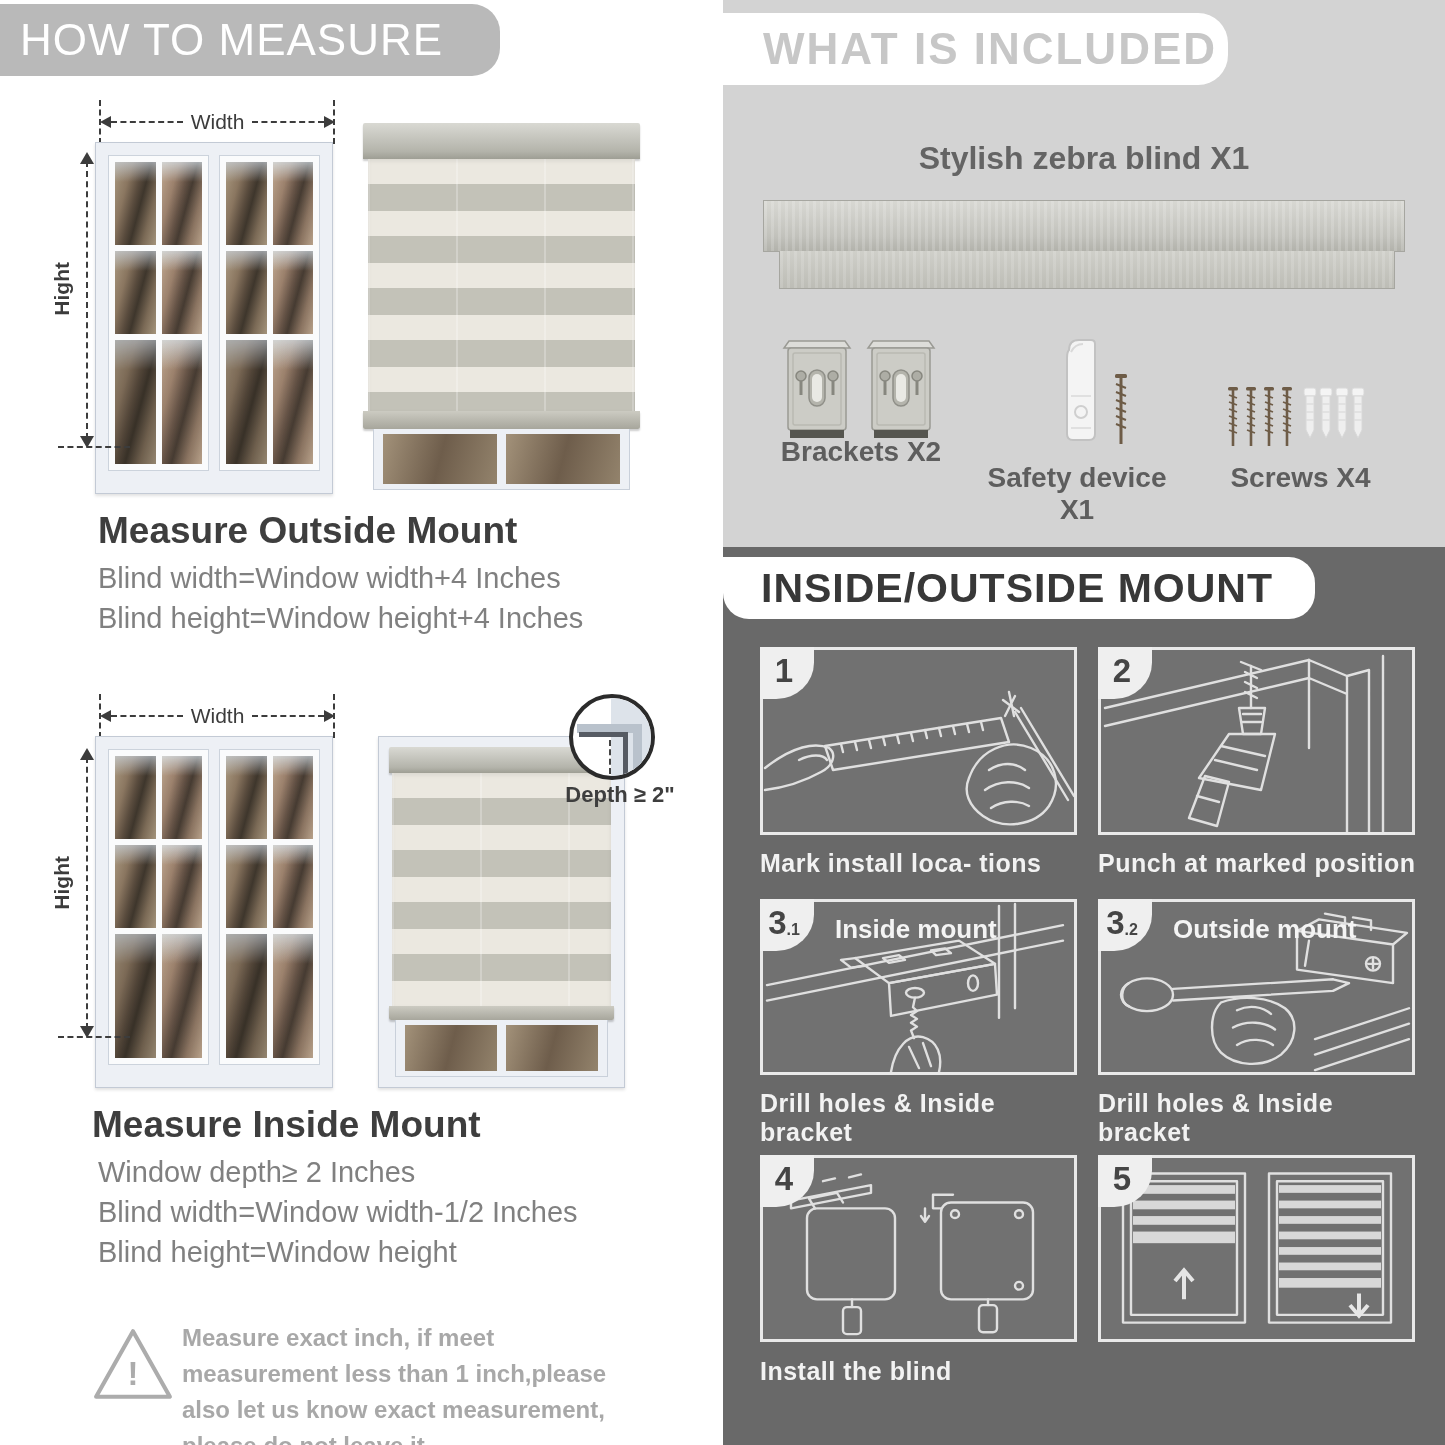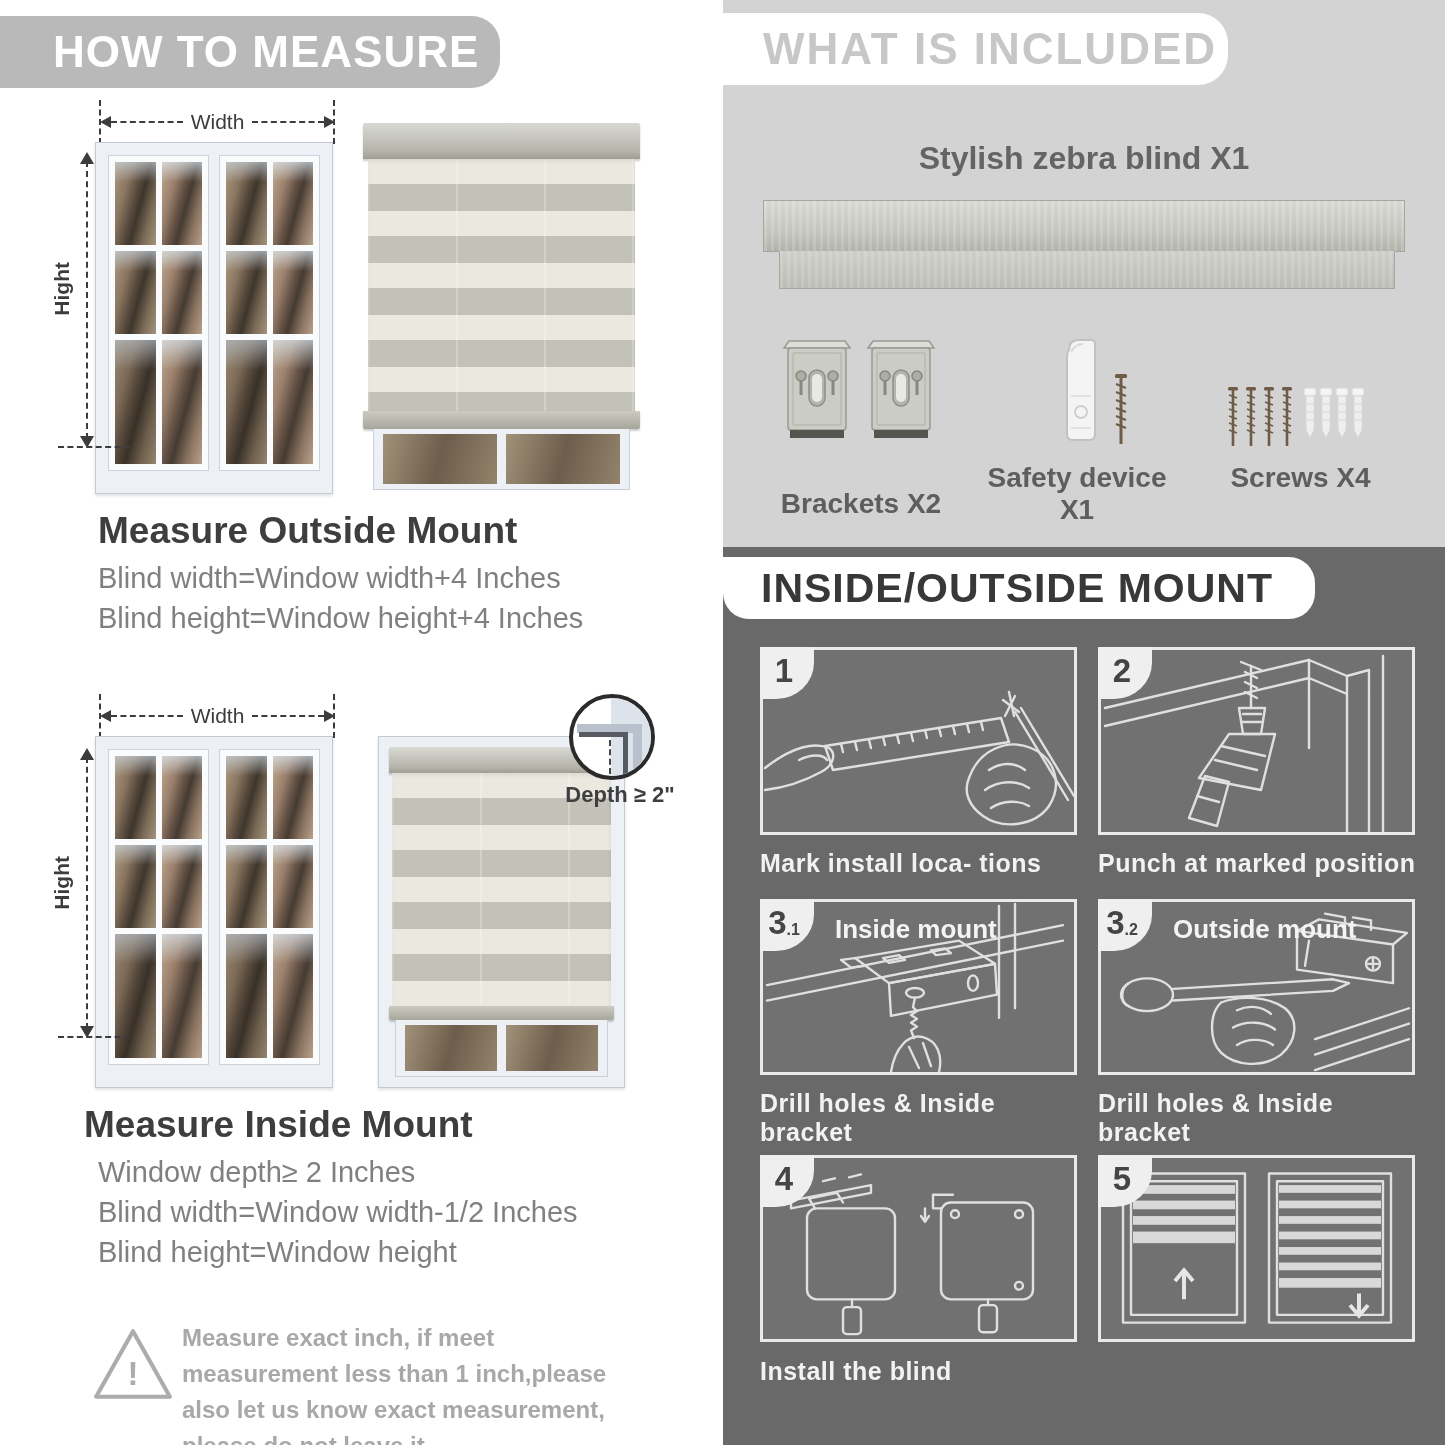--- a/index.html
+++ b/index.html
@@ -2,23 +2,23 @@
 <html><head>
 <meta charset="utf-8">
 <style>
   html,body{margin:0;padding:0;}
   body{width:1445px;height:1445px;position:relative;background:#ffffff;
        font-family:"Liberation Sans",sans-serif;overflow:hidden;}
   .abs{position:absolute;}
 
   
   .left-col{position:absolute;left:0;top:0;width:723px;height:1445px;background:#fff;}
-  .banner-gray{position:absolute;left:0;top:16px;width:500px;height:72px;background:#b9b9b9;
-       border-radius:0 28px 28px 0;color:#fff;font-weight:bold;font-size:44px;
-       line-height:72px;padding-left:53px;letter-spacing:1px;box-sizing:border-box;}
+  .banner-gray{position:absolute;left:0;top:4px;width:500px;height:72px;background:#b9b9b9;
+       border-radius:0 28px 28px 0;color:#fff;font-weight:normal;font-size:44px;
+       line-height:72px;padding-left:20px;letter-spacing:1px;box-sizing:border-box;}
   .sec-title{position:absolute;font-size:37px;font-weight:bold;color:#3e3e3e;}
   .rule-line{position:absolute;font-size:29px;font-weight:normal;color:#808080;}
 
   
   .harrow{position:absolute;display:flex;align-items:center;height:20px;}
   .harrow .seg{flex:1;height:0;border-top:2px dashed #3c3c3c;}
   .harrow .lbl{padding:0 8px;font-size:21px;font-weight:normal;color:#3c3c3c;background:#fff;}
   .ah{width:0;height:0;border-top:6px solid transparent;border-bottom:6px solid transparent;}
   .ah.l{border-right:11px solid #3c3c3c;}
   .ah.r{border-left:11px solid #3c3c3c;}
@@ -215,21 +215,21 @@
   </div>
 
   <div class="detail-circle" style="left:569px;top:694px;">
     <div class="dc-wall"></div>
     <div class="dc-frame"></div>
     <div class="dc-dark"></div>
     <div class="dc-dash"></div>
   </div>
   <div class="depth-label" style="left:545px;top:782px;width:150px;">Depth ≥ 2"</div>
 
-  <div class="sec-title" style="left:84px;top:1104px;">Measure Inside Mount</div>
+  <div class="sec-title" style="left:92px;top:1104px;">Measure Inside Mount</div>
   <div class="rule-line" style="left:98px;top:1156px;">Window depth≥ 2 Inches</div>
   <div class="rule-line" style="left:98px;top:1196px;">Blind width=Window width-1/2 Inches</div>
   <div class="rule-line" style="left:98px;top:1236px;">Blind height=Window height</div>
 
   <svg class="abs" style="left:92px;top:1322px;" width="82" height="84" viewBox="0 0 100 96">
     <path d="M50 8 L95 88 H5 Z" fill="none" stroke="#acacac" stroke-width="5" stroke-linejoin="round"></path>
     <text x="50" y="74" text-anchor="middle" font-size="40" font-weight="bold" fill="#acacac" font-family="Liberation Sans, sans-serif">!</text>
   </svg>
   <div class="warn-text" style="left:182px;top:1320px;width:452px;">Measure exact inch, if meet measurement less than 1 inch,please also let us know exact measurement, please do not leave it</div>
 </div>
@@ -302,21 +302,21 @@
           <path d="M-4 16 h8 M-4 24 h8 M-4 32 h8" stroke="#dedede" stroke-width="1.5"></path>
         </g>
       </defs>
       <use href="#anc" x="8" y="2"></use>
         <use href="#anc" x="24" y="2"></use>
         <use href="#anc" x="40" y="2"></use>
         <use href="#anc" x="56" y="2"></use>
     </svg>
   </div>
 
-  <div class="item-label" style="left:38px;top:488px;width:200px;">Brackets X2</div>
+  <div class="item-label" style="left:38px;top:436px;width:200px;">Brackets X2</div>
   <div class="item-label" style="left:244px;top:462px;width:220px;">Safety device X1</div>
   <div class="item-label" style="left:495px;top:462px;width:165px;">Screws X4</div>
 </div>
 
 <div class="right-bottom">
   <div class="banner-white-dk">INSIDE/OUTSIDE MOUNT</div>
 
   <div class="panel" style="left:37px;top:100px;height:188px;">
     <div class="badge">
       <span class="n">1</span>

